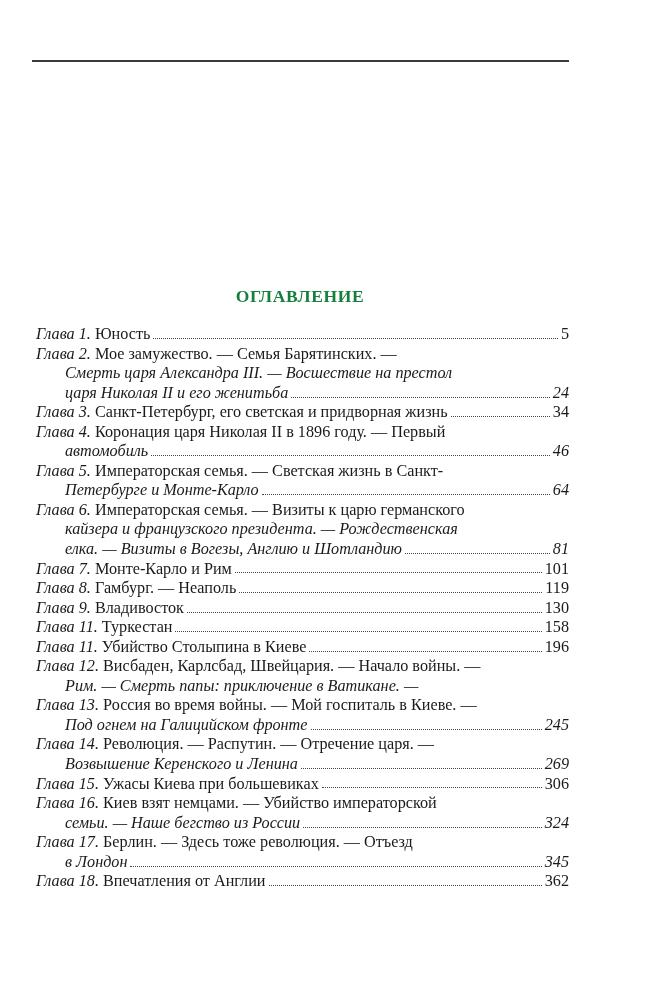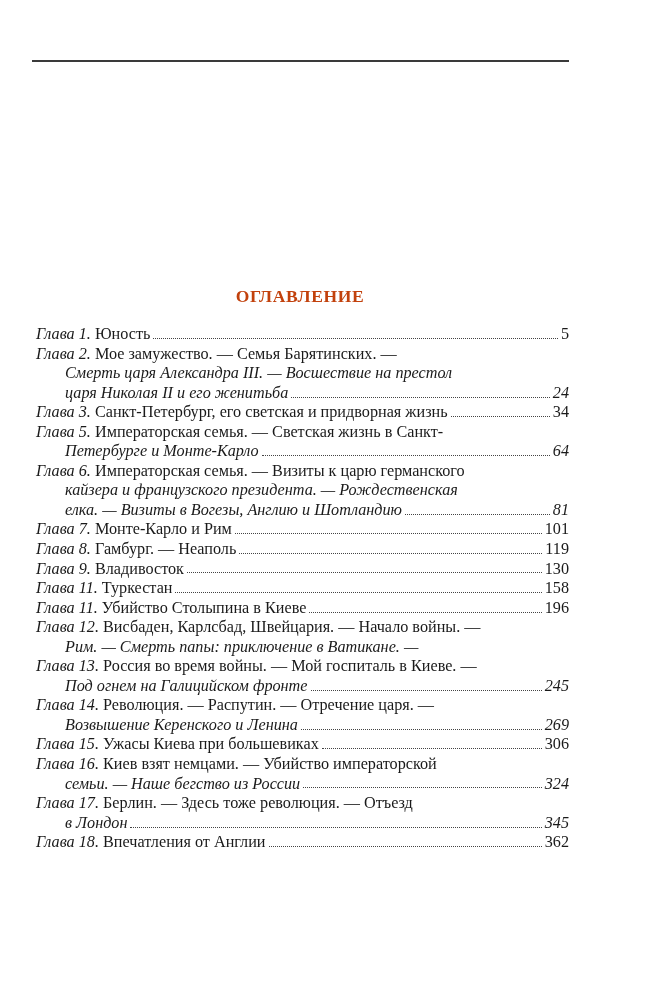--- a/index.html
+++ b/index.html
@@ -25,21 +25,21 @@
     }
     .title {
       position: absolute;
       top: 286px;
       left: 0;
       width: 600px;
       text-align: center;
       font-size: 17.5px;
       font-weight: bold;
       letter-spacing: 0.6px;
-      color: #c2410c;
+      color: #15803d;
     }
     .toc {
       position: absolute;
       top: 325px;
       left: 36px;
       width: 533px;
       font-size: 16.2px;
       line-height: 19.55px;
     }
     .entry { margin: 0; }
@@ -110,20 +110,32 @@
       <div class="line">
         <span class="chap-label"><span>Глава</span><span>&nbsp;</span><span>3.</span></span>
         <span>&nbsp;</span>
         <span>Санкт-Петербург, его светская и придворная жизнь</span>
         <span class="leader"></span>
         <span class="page">34</span>
       </div>
     </div>
     <div class="entry">
       <div class="line">
+        <span class="chap-label"><span>Глава</span><span>&nbsp;</span><span>4.</span></span>
+        <span>&nbsp;</span>
+        <span>Коронация царя Николая II в 1896 году. — Первый</span>
+      </div>
+      <div class="line cont">
+        <span>автомобиль</span>
+        <span class="leader"></span>
+        <span class="page">46</span>
+      </div>
+    </div>
+    <div class="entry">
+      <div class="line">
         <span class="chap-label"><span>Глава</span><span>&nbsp;</span><span>5.</span></span>
         <span>&nbsp;</span>
         <span>Императорская семья. — Светская жизнь в Санкт-</span>
       </div>
       <div class="line cont">
         <span>Петербурге и Монте-Карло</span>
         <span class="leader"></span>
         <span class="page">64</span>
       </div>
     </div>

